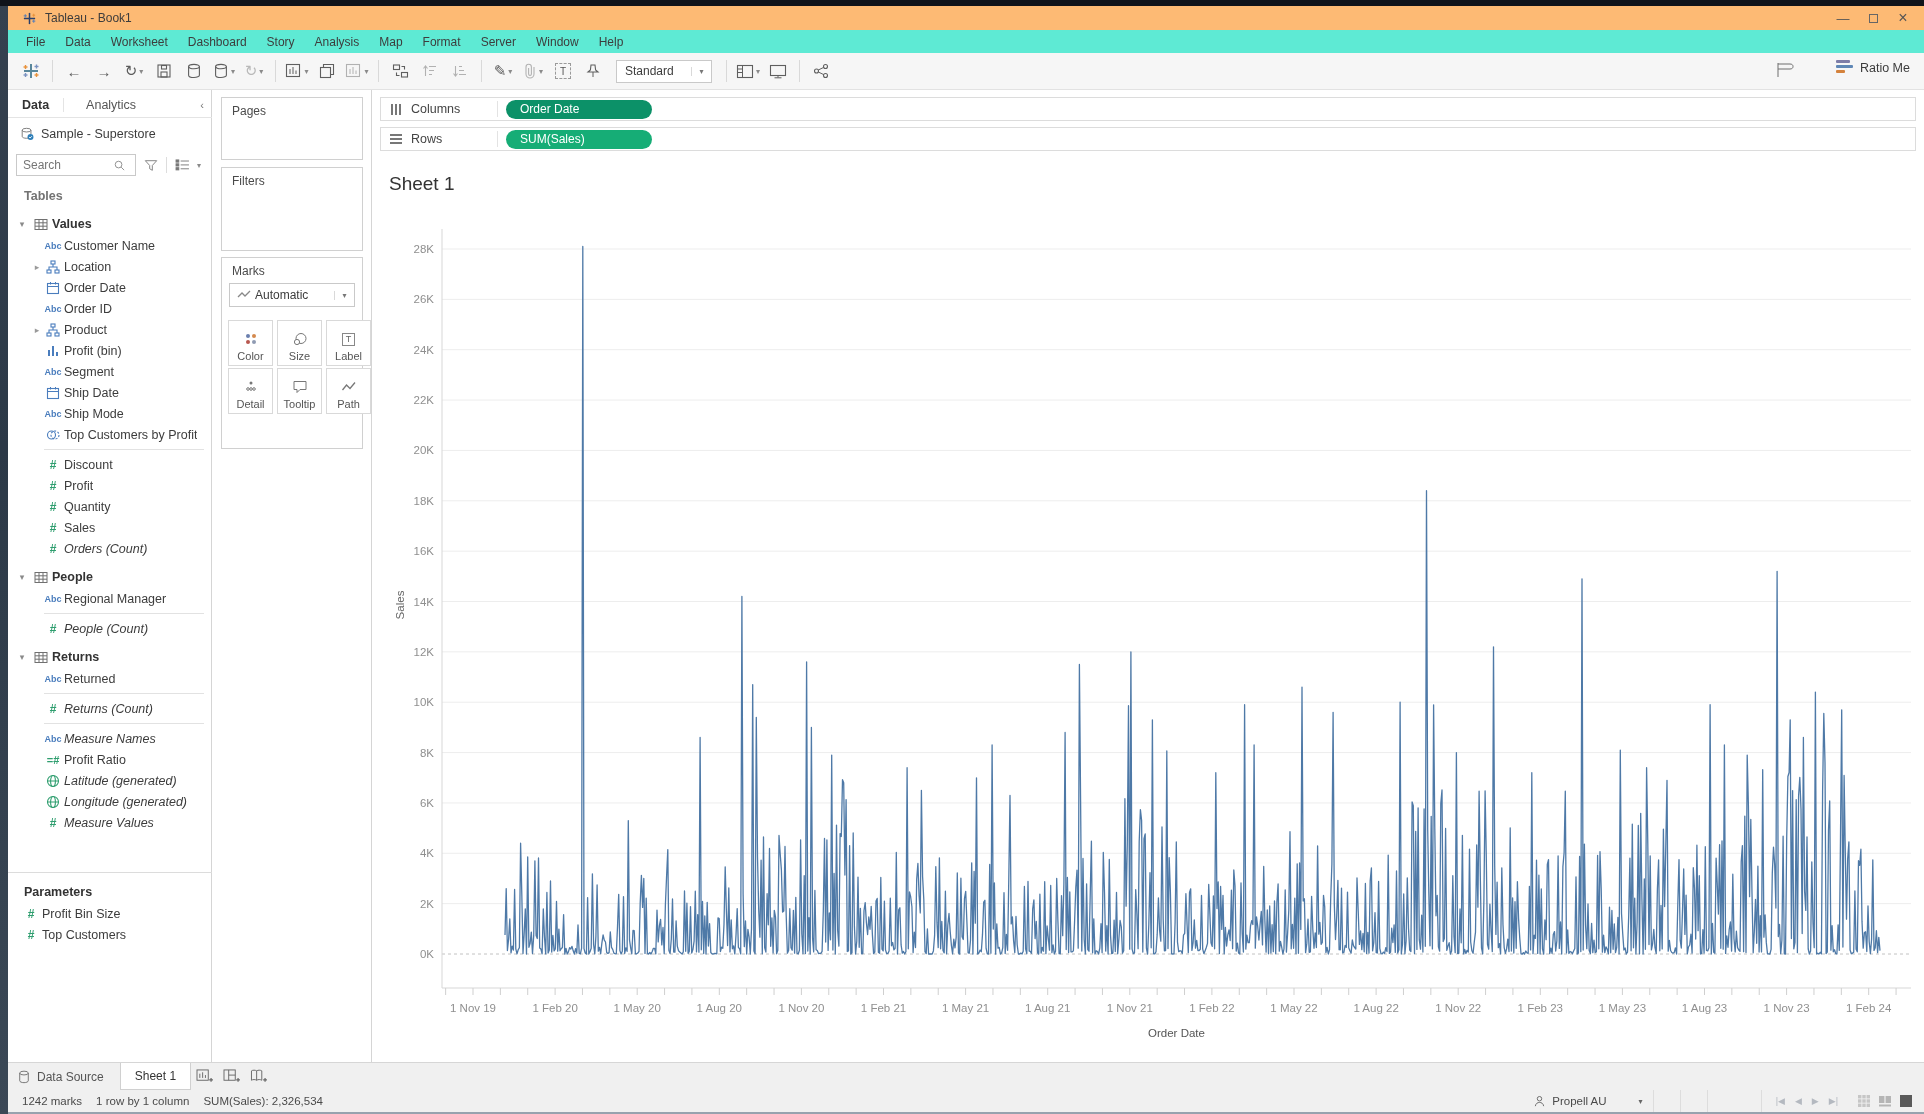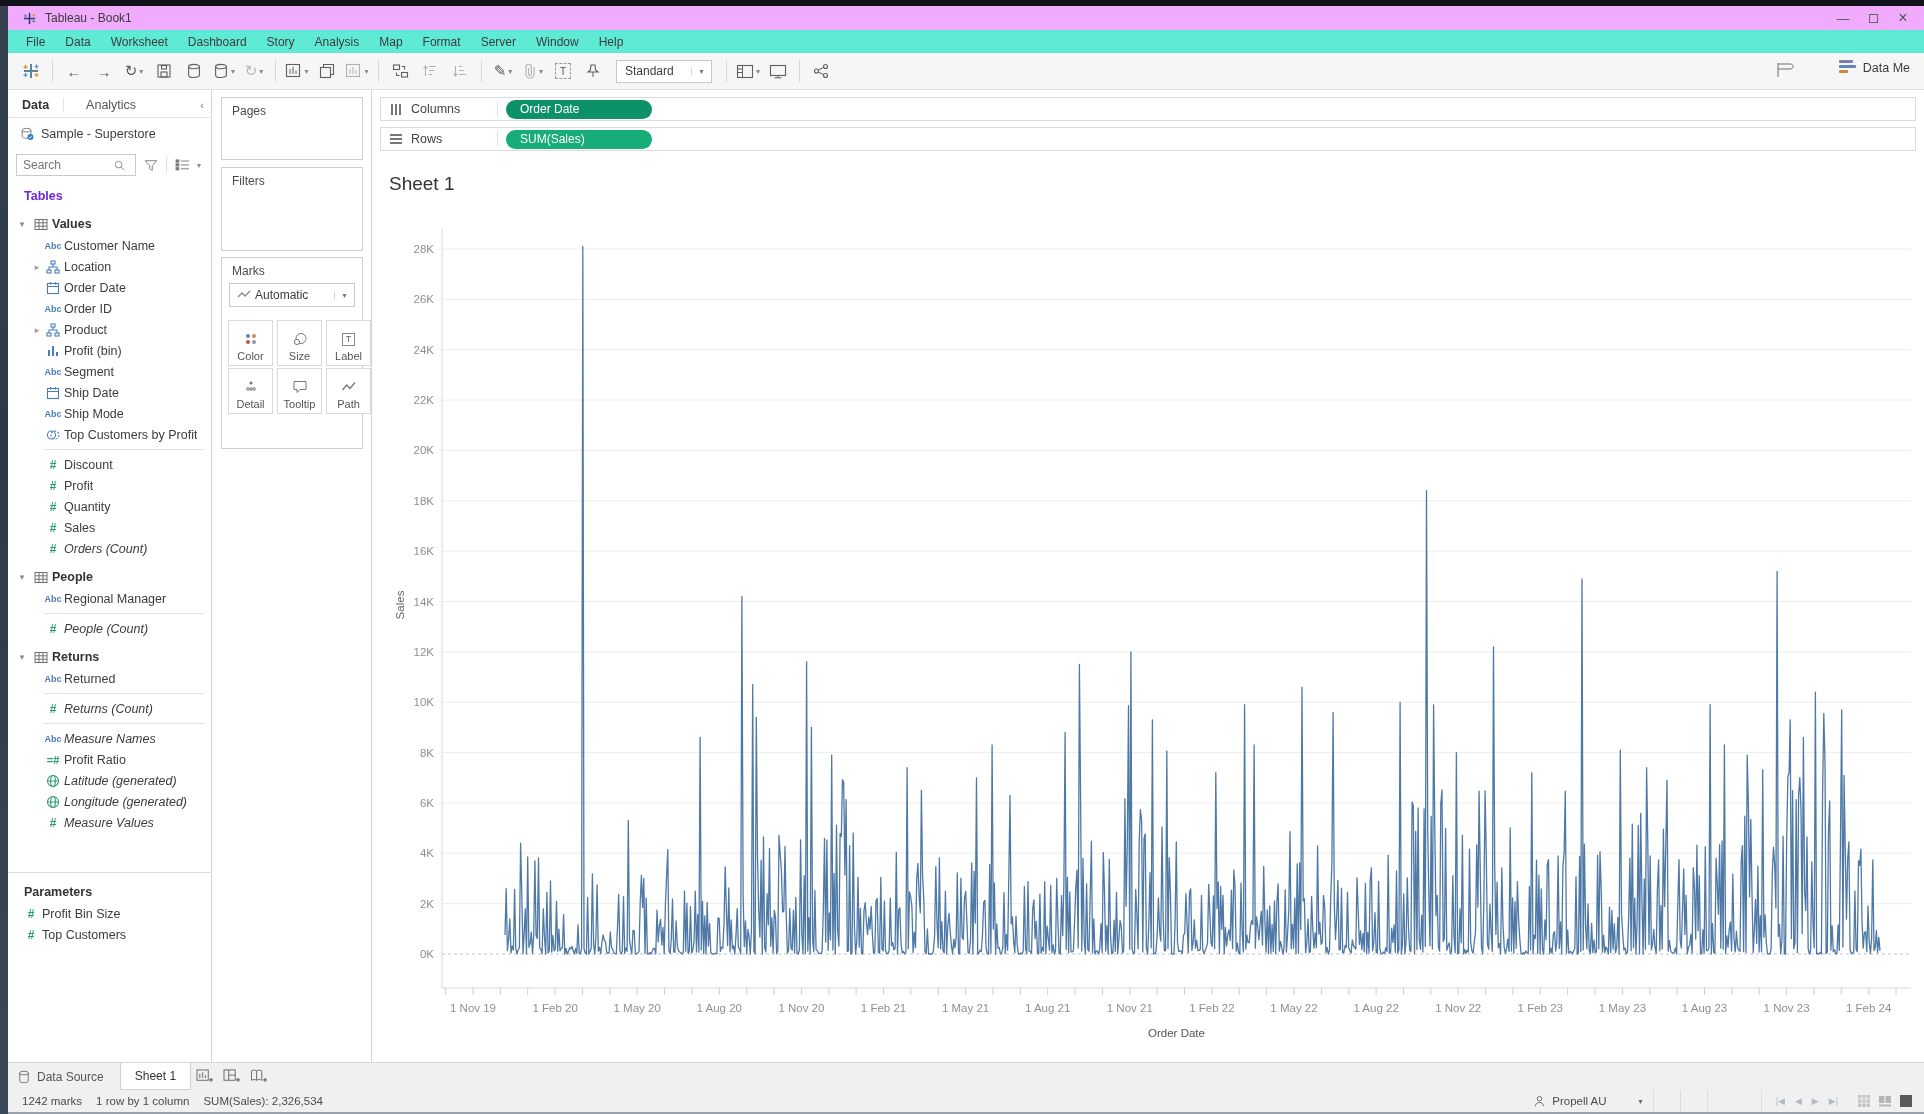--- a/index.html
+++ b/index.html
@@ -4,21 +4,21 @@
 <style>
   * { margin:0; padding:0; box-sizing:border-box; }
   html,body { width:1924px; height:1114px; overflow:hidden; background:#fff;
     font-family:"Liberation Sans","DejaVu Sans",sans-serif; color:#333; }
   .abs { position:absolute; }
   
   #top-edge { left:0; top:0; width:1924px; height:6px; background:#10131a; }
   #left-edge { left:0; top:6px; width:8px; height:1108px; background:linear-gradient(180deg,#35414f,#2c3947 40%,#3b4856); }
   #bottom-edge { left:8px; top:1112px; width:1916px; height:2px; background:#97a2ae; }
   
-  #titlebar { left:8px; top:6px; width:1916px; height:24px; background:#f0abfc; display:flex; align-items:center; }
+  #titlebar { left:8px; top:6px; width:1916px; height:24px; background:#fdba74; display:flex; align-items:center; }
   #title-text { font-size:12px; color:#3c3c3c; margin-left:8px; }
   .win-btn { width:30px; height:22px; display:flex; align-items:center; justify-content:center; color:#555; font-size:13px; }
   #win-controls { margin-left:auto; display:flex; margin-right:6px; }
   .box-glyph { width:9px; height:9px; border:1px solid #666; display:inline-block; }
   #menubar { left:8px; top:30px; width:1916px; height:23px; background:#5eead4; display:flex; align-items:center; padding-left:8px; }
   .menu-item { font-size:12px; color:#3d3d3d; padding:3px 10px; }
   #toolbar { left:8px; top:53px; width:1916px; height:37px; background:#f6f6f6; border-bottom:1px solid #e2e2e2; display:flex; align-items:center; padding-left:8px; }
   .tb-ico { height:26px; min-width:26px; display:flex; align-items:center; justify-content:center; margin:0 2px; color:#5c5c5c; font-size:15px; }
   .tb-ico.dis { color:#b9b9b9; }
   .tb-ico.dis svg { opacity:.45; }
@@ -51,21 +51,21 @@
   .ficon { width:22px; flex:none; display:flex; justify-content:center; align-items:center; }
   .ficon.txt { font-size:9px; font-weight:bold; letter-spacing:0; }
   .f-blue { color:#4a7dbd; } .f-green { color:#2f9e6f; }
   .flabel { white-space:nowrap; overflow:hidden; }
   .ital { font-style:italic; }
   .fdiv { height:1px; background:#e2e2e2; margin:4px 8px 4px 36px; }
   #params-block { left:8px; top:872px; width:204px; }
   #params-sep { height:1px; background:#dcdcdc; margin-bottom:8px; }
   #params-header { font-size:12.5px; font-weight:bold; color:#333; padding-left:16px; height:22px; display:flex; align-items:center; }
   .prow { display:flex; align-items:center; height:21px; font-size:12.5px; color:#3c3c3c; padding-left:12px; }
-  #tables-header { font-size:12.5px; font-weight:bold; color:#6d28d9; padding-left:16px; height:20px; display:flex; align-items:center; }
+  #tables-header { font-size:12.5px; font-weight:bold; color:#737373; padding-left:16px; height:20px; display:flex; align-items:center; }
   
   #mid-col { left:212px; top:90px; width:160px; height:972px; background:#fff; border-right:1px solid #d5d5d5; }
   .card { position:absolute; background:#fff; border:1px solid #d0d0d0; }
   .card-title { font-size:12px; color:#4a4a4a; padding:6px 0 0 10px; }
   #card-pages { left:221px; top:97px; width:142px; height:63px; }
   #card-filters { left:221px; top:167px; width:142px; height:84px; }
   #card-marks { left:221px; top:257px; width:142px; height:192px; }
   #marks-select { position:absolute; left:229px; top:283px; width:126px; height:24px; border:1px solid #c9c9c9; display:flex; align-items:center; background:#fff; }
   #marks-select .lbl { font-size:12px; color:#3c3c3c; flex:1; padding-left:4px; }
   #marks-select .car { width:20px; border-left:1px solid #d9d9d9; text-align:center; font-size:8px; color:#777; }
@@ -312,21 +312,21 @@
       <path d="M2 1v14" stroke="#6f6f6f" fill="none"></path>
       <path d="M2 2h12c2 0 3 1 3 2.5S16 7 14 7H2" fill="none" stroke="#6f6f6f"></path>
     </svg>
 </div>
 <div id="showme">
   <span class="showme-ico">
     <i style="background:#7d7da8;width:14px"></i>
       <i style="background:#5f87b6;width:17px"></i>
       <i style="background:#d4823c;width:9px"></i>
   </span>
-  <span id="showme-label">Data Me</span>
+  <span id="showme-label">Ratio Me</span>
 </div>
 
 <div id="data-pane" class="abs"></div>
 <div id="pane-tabs" class="abs">
   <span id="tab-data">Data</span>
   <span id="tab-analytics">Analytics</span>
   <span id="pane-collapse">‹</span>
 </div>
 <div id="connection-row" class="abs">
   <span>

